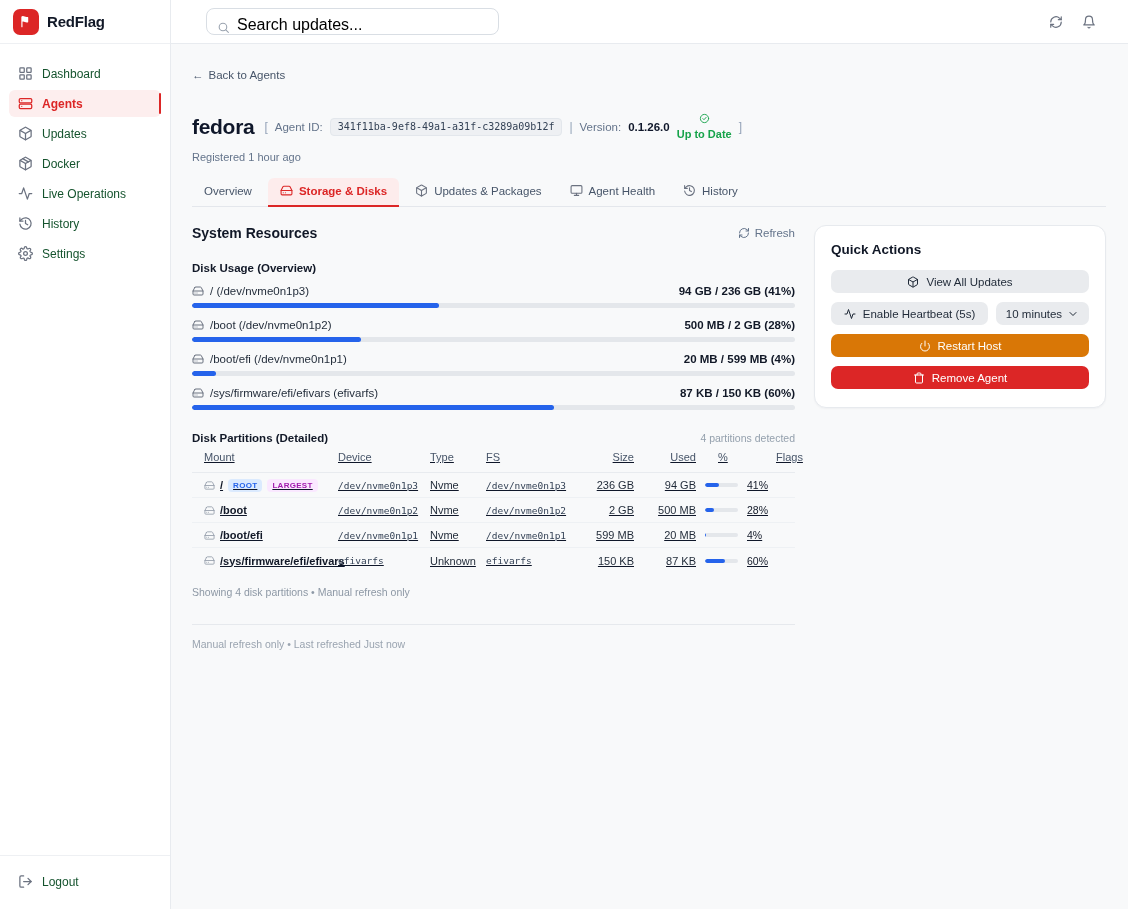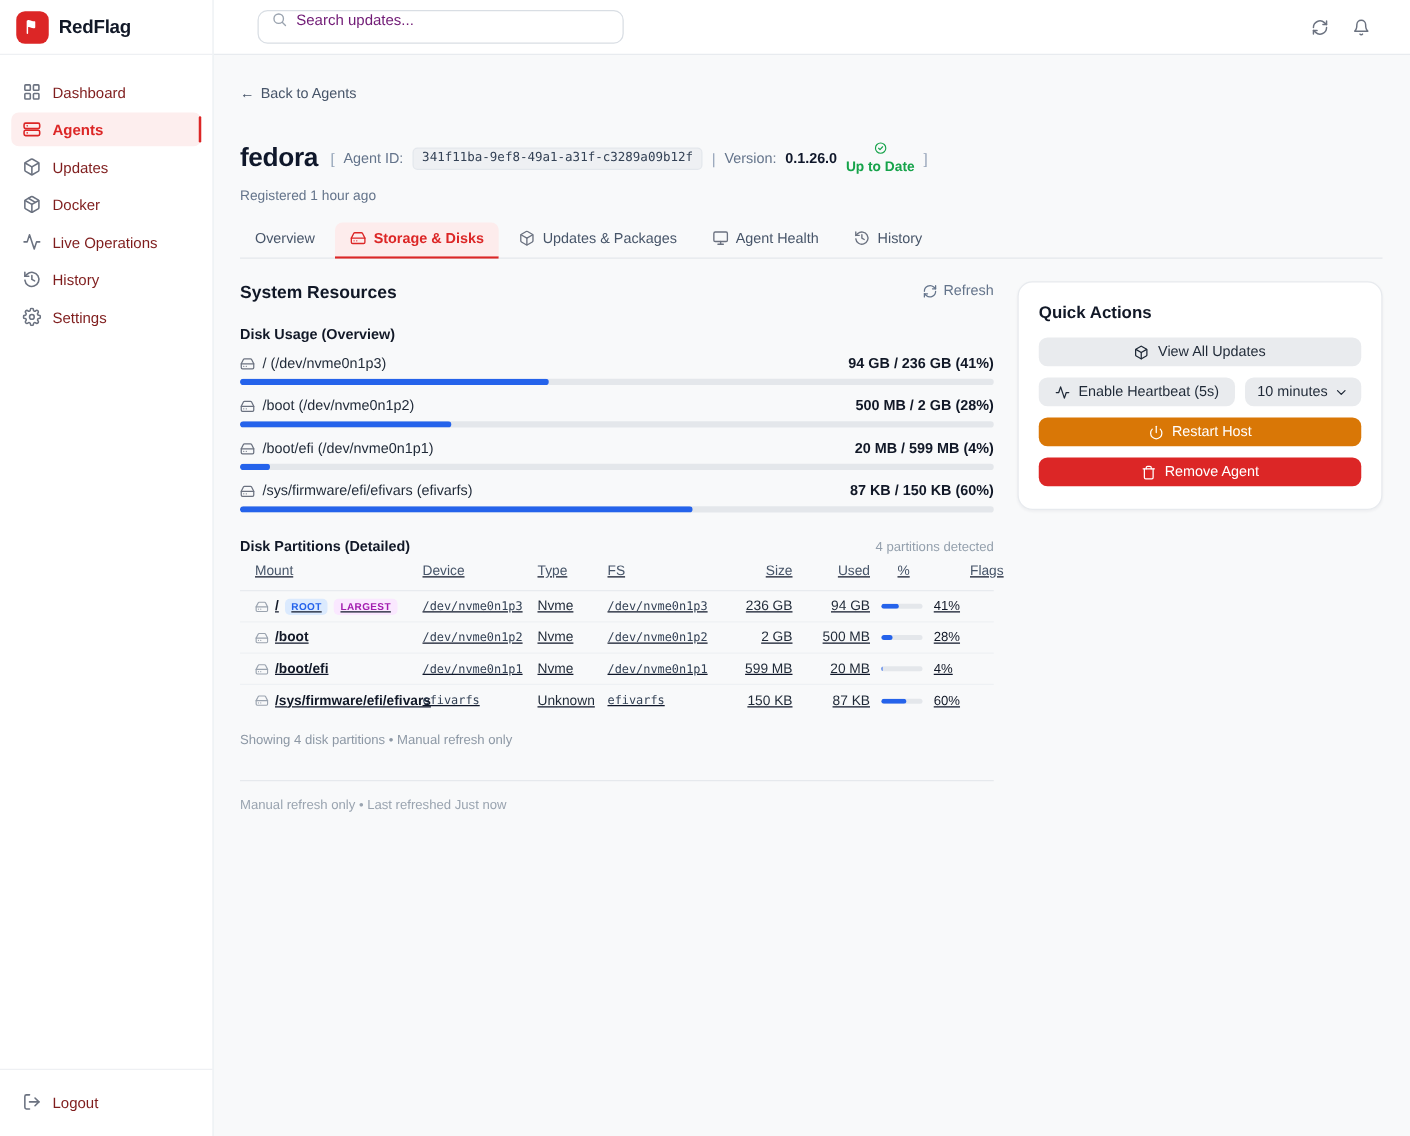--- a/index.html
+++ b/index.html
@@ -15,35 +15,35 @@
   .sidebar { width:171px; min-width:171px; background:#fff; border-right:1px solid #e8ebef;
              display:flex; flex-direction:column; }
   .logo-row { height:44px; display:flex; align-items:center; gap:8px; padding:0 13px;
               border-bottom:1px solid #eef0f3; }
   .logo-mark { width:26px; height:26px; border-radius:7px; background:#dc2626; color:#fff;
                display:flex; align-items:center; justify-content:center; }
   .logo-mark svg { width:14px; height:14px; }
   .brand-name { font-size:15px; font-weight:800; color:#111827; letter-spacing:-0.2px; }
   .nav { padding:16px 9px 0; display:flex; flex-direction:column; gap:3px; }
   .nav-item { display:flex; align-items:center; gap:9px; padding:6px 9px; border-radius:6px;
-              font-size:12px; color:#7f1d1d; cursor:pointer; position:relative; }
+              font-size:12px; color:#14532d; cursor:pointer; position:relative; }
   .nav-item .nav-icon { width:15px; height:15px; color:#6b7280; display:flex; }
   .nav-item .nav-icon svg { width:15px; height:15px; }
   .nav-item.active { background:#fdeeee; color:#dc2626; font-weight:600; }
   .nav-item.active .nav-icon { color:#dc2626; }
   .nav-item.active::after { content:""; position:absolute; right:0; top:3px; bottom:3px;
               width:2px; background:#dc2626; border-radius:2px; }
   .sidebar-bottom { margin-top:auto; border-top:1px solid #eef0f3; padding:12px 9px 14px; }
 
   
   .main { flex:1; display:flex; flex-direction:column; min-width:0; }
   .topbar { height:44px; min-height:44px; background:#fff; border-bottom:1px solid #e8ebef;
             display:flex; align-items:center; padding:0 32px 0 35px; }
   .search { width:293px; height:27px; border:1px solid #d9dee4; border-radius:8px; background:#fff;
-            display:flex; align-items:flex-start; gap:7px; padding:0 10px; color:#701a75; font-size:12px; }
+            display:flex; align-items:flex-end; gap:7px; padding:0 10px; color:#000000; font-size:16px; }
   .search .icn { display:flex; color:#9aa3af; }
   .search .icn svg { width:13px; height:13px; }
   .topbar-icons { margin-left:auto; display:flex; align-items:center; gap:19px; color:#6b7280; }
   .topbar-icons .icn { display:flex; cursor:pointer; }
   .topbar-icons .icn svg { width:14px; height:14px; }
 
   
   .content { flex:1; background:#f8f9fa; padding:21px 22px 0 21px; overflow:hidden; }
   .back { display:inline-flex; align-items:center; gap:5px; font-size:11.5px; color:#475569;
           text-decoration:none; cursor:pointer; }

